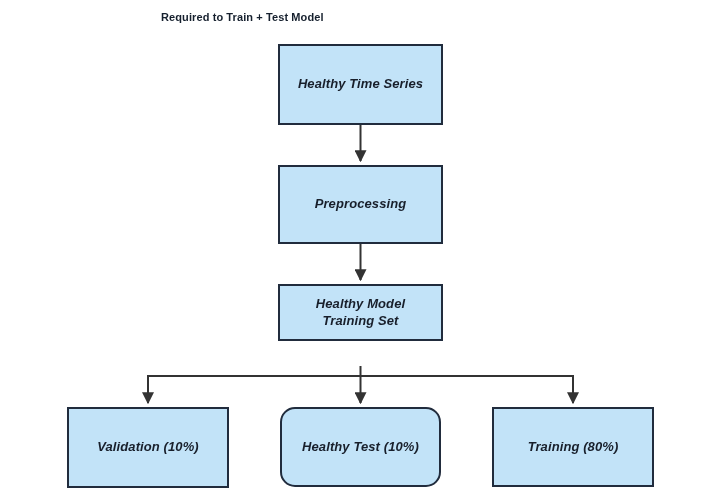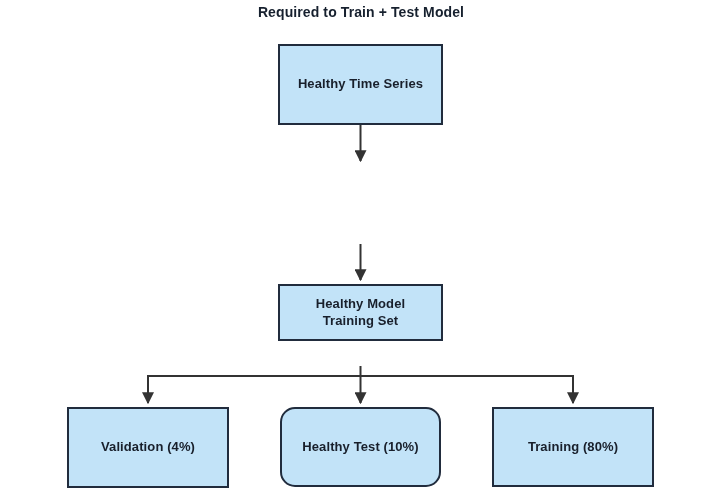--- a/index.html
+++ b/index.html
@@ -11,24 +11,24 @@
     position: relative;
     width: 707px;
     height: 502px;
     background: #ffffff;
     font-family: "Liberation Sans", "DejaVu Sans", sans-serif;
     overflow: hidden;
   }
   .diagram-title {
     position: absolute;
     left: 161px;
-    top: 4px;
+    top: 11px;
     width: 400px;
-    text-align: center;
-    font-size: 14px;
+    text-align: left;
+    font-size: 11px;
     font-weight: bold;
     color: #16202e;
     letter-spacing: 0.1px;
   }
   .connectors {
     position: absolute;
     left: 0;
     top: 0;
     width: 707px;
     height: 502px;
@@ -45,20 +45,21 @@
     text-align: center;
     font-size: 13px;
     font-weight: bold;
     color: #181f2b;
     letter-spacing: 0.1px;
   }
   .node .node-label {
     white-space: pre-line;
     line-height: 1.25;
     padding: 0 6px;
+    font-style: italic;
   }
   .pos-healthy-time-series { left: 278px; top: 44px;  width: 165px; height: 81px; }
   .pos-preprocessing       { left: 278px; top: 165px; width: 165px; height: 79px; }
   .pos-training-set        { left: 278px; top: 284px; width: 165px; height: 57px; }
   .pos-validation          { left: 67px;  top: 407px; width: 162px; height: 81px; }
   .pos-healthy-test        { left: 280px; top: 407px; width: 161px; height: 80px; border-radius: 15px; }
   .pos-training            { left: 492px; top: 407px; width: 162px; height: 80px; }
 </style>
 </head>
 <body>
@@ -86,28 +87,31 @@
 
     <path d="M360.5,376 L360.5,403" stroke="#333333" stroke-width="2" fill="none" marker-end="url(#arrowhead)"></path>
 
     <path d="M573,375 L573,403" stroke="#333333" stroke-width="2" fill="none" marker-end="url(#arrowhead)"></path>
   </svg>
 
   <div class="node pos-healthy-time-series">
     <span class="node-label">Healthy Time Series</span>
   </div>
 
+  <div class="node pos-preprocessing">
+    <span class="node-label">Preprocessing</span>
+  </div>
 
   <div class="node pos-training-set">
     <span class="node-label">Healthy Model
 Training Set</span>
   </div>
 
   <div class="node pos-validation">
-    <span class="node-label">Validation (4%)</span>
+    <span class="node-label">Validation (10%)</span>
   </div>
 
   <div class="node pos-healthy-test">
     <span class="node-label">Healthy Test (10%)</span>
   </div>
 
   <div class="node pos-training">
     <span class="node-label">Training (80%)</span>
   </div>
 

